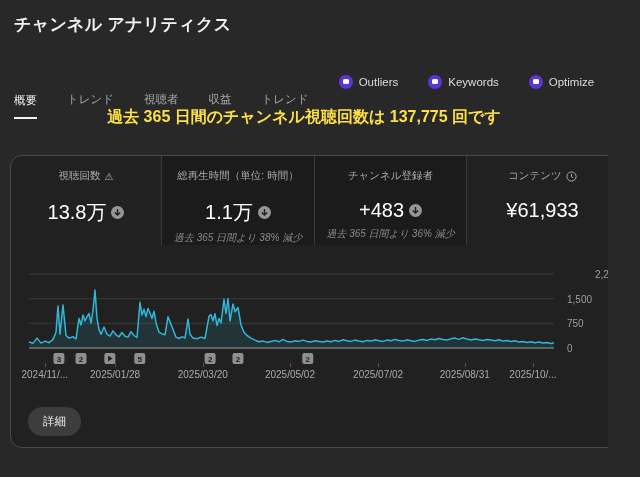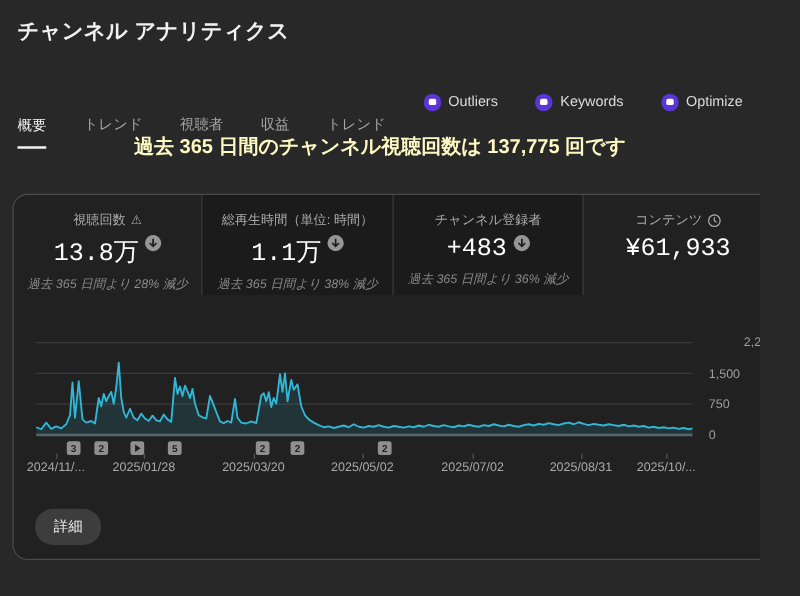--- a/index.html
+++ b/index.html
@@ -7,30 +7,30 @@
        font-family:"Liberation Sans","DejaVu Sans",sans-serif;color:#f1f1f1;}
   
   .page-title{position:absolute;left:14px;top:13px;font-size:17px;font-weight:bold;color:#f1f1f1;letter-spacing:.3px;}
   .tabbar{position:absolute;left:14px;top:56px;display:flex;align-items:center;gap:30px;}
   .tab{font-size:11.5px;color:#a5a5a5;padding-bottom:12px;cursor:pointer;white-space:nowrap;margin-top:36px;}
   .tab.active{color:#f1f1f1;border-bottom:2.5px solid #f1f1f1;padding-bottom:9px;}
   .ptab{display:flex;align-items:center;gap:6px;font-size:11.5px;color:#dcdcdc;padding-bottom:12px;cursor:pointer;}
   .vq-circle{width:14px;height:14px;border-radius:50%;display:inline-flex;align-items:center;justify-content:center;}
   .vq-dot{width:6px;height:5px;background:#fff;border-radius:1.5px;}
   
-  .headline{position:absolute;left:0;right:0;top:107px;text-align:center;font-size:16px;font-weight:bold;color:#fef9c3;}
+  .headline{position:absolute;left:0;right:0;top:107px;text-align:center;font-size:16px;font-weight:bold;color:#fde047;}
   
   .card{position:absolute;left:10px;top:155px;width:607px;height:291px;background:#212121;
         border:1px solid #4a4a4a;border-radius:12px;overflow:hidden;}
   .stats{display:grid;grid-template-columns:150px 153px 152px 152px;height:80px;}
   .metric{text-align:center;padding-top:13px;box-sizing:border-box;}
   .metric + .metric{border-left:1px solid #3a3a3a;}
   .metric.dim{background:#1b1b1b;}
   .m-label{display:flex;justify-content:center;align-items:center;gap:4px;font-size:10.5px;color:#aaa;}
-  .m-value-row{display:flex;justify-content:center;gap:5px;margin-top:5px;font-family:Liberation Mono, monospace;}
+  .m-value-row{display:flex;justify-content:center;align-items:center;gap:5px;margin-top:16px;}
   .m-value{font-size:20px;font-weight:500;color:#fff;}
   .down-badge{width:13px;height:13px;border-radius:50%;background:#969696;display:inline-flex;
               align-items:center;justify-content:center;}
   .m-sub{margin-top:5px;font-size:10px;font-style:italic;color:#8a8a8a;}
   .warn-glyph{font-size:10px;color:#aaa;font-family:"DejaVu Sans",sans-serif;}
   
   .chart-wrap{position:absolute;left:0;top:105px;width:607px;height:105px;}
   .ylabel{position:absolute;left:556px;font-size:10px;color:#9e9e9e;}
   .xlabels{position:absolute;left:0;top:213px;width:607px;height:14px;}
   .xlabel{position:absolute;transform:translateX(-50%);font-size:10px;color:#aaa;white-space:nowrap;}
@@ -81,21 +81,20 @@
             <span class="warn-glyph">⚠</span>
           </div>
           <div class="m-value-row">
             <span class="m-value">13.8万</span>
             <span class="down-badge">
               <svg width="9" height="9" viewBox="0 0 9 9">
                 <path d="M4.5 1 V6.7 M1.8 4.4 L4.5 7.1 L7.2 4.4" fill="none" stroke="#1f1f1f" stroke-width="1.4"></path>
               </svg>
             </span>
           </div>
-          <div class="m-sub">過去 365 日間より 28% 減少</div>
         </div>
         <div class="metric dim">
           <div class="m-label">
             <span>総再生時間（単位: 時間）</span>
           </div>
           <div class="m-value-row">
             <span class="m-value">1.1万</span>
             <span class="down-badge">
               <svg width="9" height="9" viewBox="0 0 9 9">
                 <path d="M4.5 1 V6.7 M1.8 4.4 L4.5 7.1 L7.2 4.4" fill="none" stroke="#1f1f1f" stroke-width="1.4"></path>

